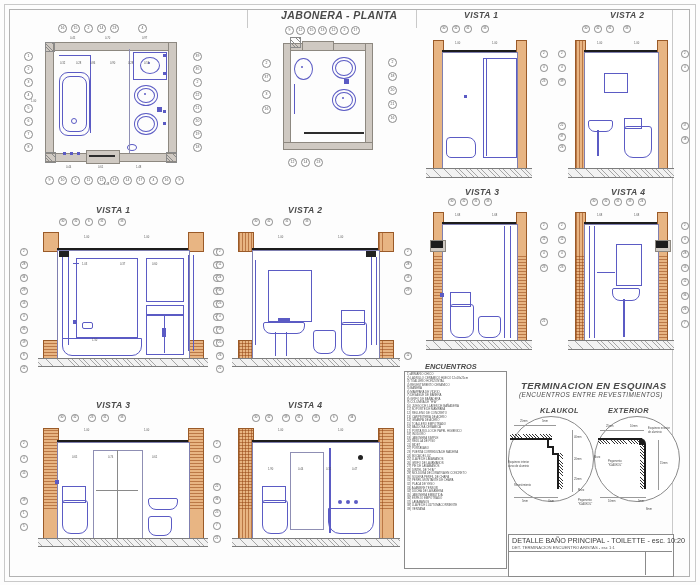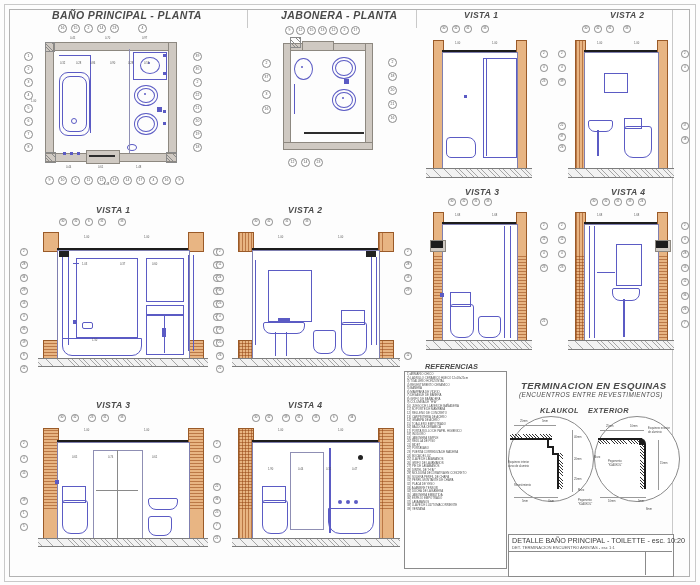--- a/index.html
+++ b/index.html
@@ -78,21 +78,20 @@
 <body>
 
 <div class="sheet">
 
   <div class="frame-outer"></div>
   <div class="frame-inner"></div>
   <div class="vsplit" style="left:247px;height:18px;"></div>
   <div class="vsplit" style="left:416px;height:18px;"></div>
   <div class="vsplit" style="left:672px;top:10px;height:565px;"></div>
 
-  <div class="ttl ttl-lg" style="left:52px;top:9px;">BAÑO PRINCIPAL - PLANTA</div>
 
   <div>
 
     <div class="wallgrey" style="left:45px;top:42px;width:130px;height:7px;"></div>
     <div class="wallgrey" style="left:45px;top:42px;width:7px;height:118px;"></div>
     <div class="wallgrey" style="left:168px;top:42px;width:7px;height:118px;"></div>
     <div class="wallgrey" style="left:45px;top:153px;width:130px;height:7px;"></div>
 
     <div class="xhatch" style="left:45px;top:42px;width:8px;height:8px;"></div>
     <div class="xhatch" style="left:45px;top:152px;width:9px;height:9px;"></div>
@@ -574,21 +573,21 @@
     <div class="dim" style="left:108px;top:456px;">0.74</div>
     <div class="dim" style="left:152px;top:456px;">0.61</div>
     <div class="dim" style="left:278px;top:429px;">1.00</div>
     <div class="dim" style="left:338px;top:429px;">1.00</div>
     <div class="dim" style="left:268px;top:468px;">1.90</div>
     <div class="dim" style="left:298px;top:468px;">0.44</div>
     <div class="dim" style="left:326px;top:468px;">0.31</div>
     <div class="dim" style="left:352px;top:468px;">0.47</div>
   </div>
 
-  <div class="reftitle" style="left:425px;top:362px;">REFERENCIAS</div>
+  <div class="reftitle" style="left:425px;top:362px;">ENCUENTROS</div>
   <div class="refbox" style="left:404px;top:371px;width:101px;height:196px;"></div>
   <div class="reflist" style="left:407px;top:373px;">
     <div>1) ARMARIO CHICO</div>
     <div>2) LADRILLO CERAMICO HUECO 12x18x25cm</div>
     <div>3) TOALLERO HORIZONTAL</div>
     <div>4) REVESTIMIENTO CERAMICO</div>
     <div>5) BAÑERA</div>
     <div>6) MAMPARA DE VIDRIO</div>
     <div>7) DESAGUE DE BAÑERA</div>
     <div>8) GRIFO DE BAÑADERA</div>
@@ -622,21 +621,21 @@
     <div>36) ESPEJO EMPOTRADO</div>
     <div>37) LAVAMANOS</div>
     <div>38) LLAVE DE LUZ/TOMACORRIENTE</div>
     <div able="false">39) VENTANA</div>
   </div>
 
   <div class="ttl" style="left:521px;top:380px;font-size:9.6px;">TERMINACION EN ESQUINAS</div>
   <div class="ttl" style="left:519px;top:391px;font-size:6.4px;font-weight:normal;">(ENCUENTROS ENTRE REVESTIMIENTOS)</div>
 
   <div class="ttl" style="left:540px;top:406px;font-size:7.4px;">KLAUKOL</div>
-  <div class="ttl" style="left:588px;top:406px;font-size:7.4px;">EXTERIOR</div>
+  <div class="ttl" style="left:608px;top:406px;font-size:7.4px;">EXTERIOR</div>
 
   <div>
     <div class="detcirc" style="left:508px;top:416px;width:84px;height:84px;"></div>
     <div class="dothatch" style="left:510px;top:434px;width:42px;height:4px;"></div>
     <div class="blackband" style="left:510px;top:438px;width:42px;height:1.6px;"></div>
     <div class="blackband" style="left:547px;top:438px;width:1.6px;height:8px;"></div>
     <div class="blackband" style="left:547px;top:446px;width:6px;height:1.6px;"></div>
     <div class="blackband" style="left:552px;top:446px;width:1.6px;height:8px;"></div>
     <div class="blackband" style="left:552px;top:453px;width:6px;height:1.6px;"></div>
     <div class="blackband" style="left:557px;top:453px;width:1.6px;height:36px;"></div>

